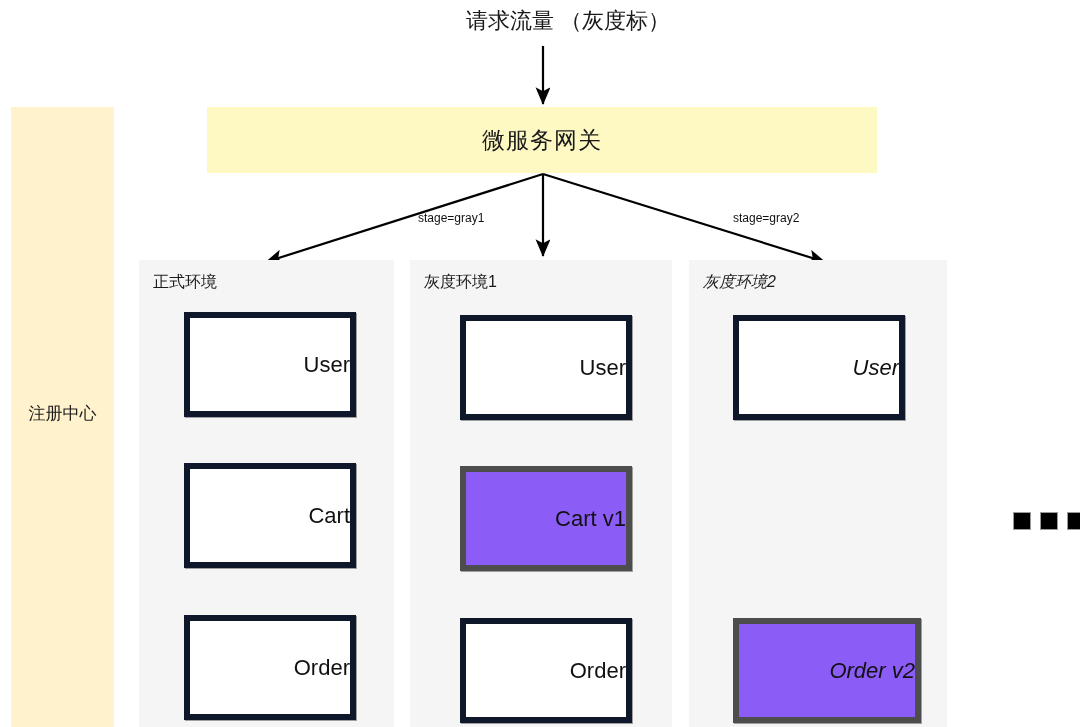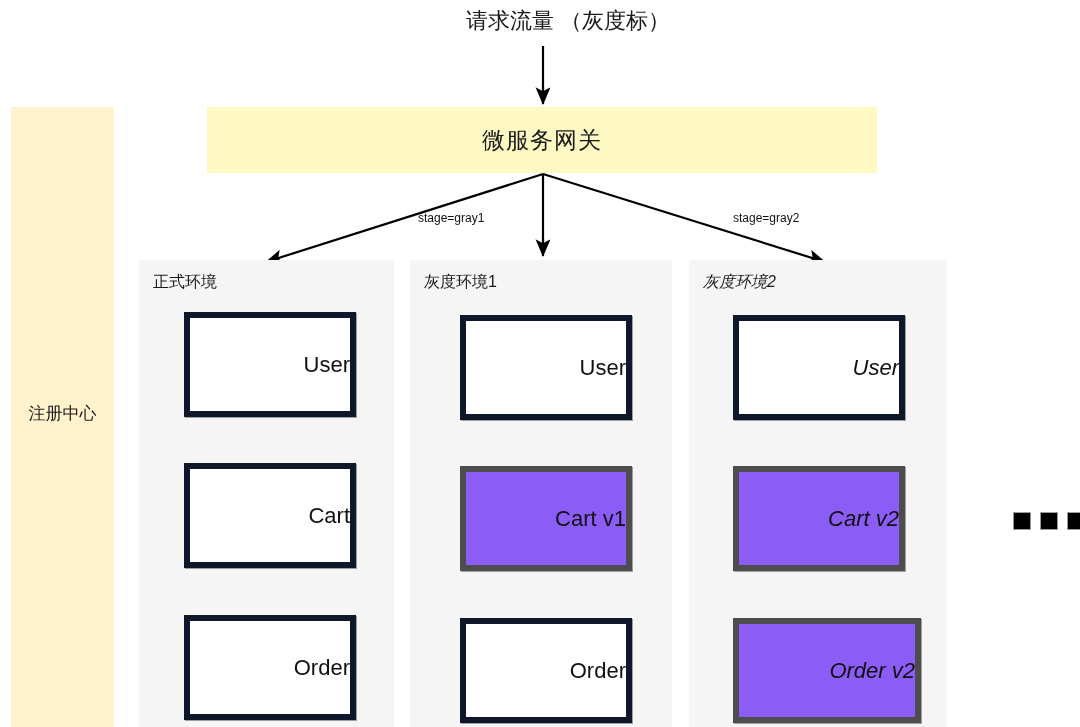--- a/index.html
+++ b/index.html
@@ -192,23 +192,20 @@
     <div class="svc-box fill-white" style="left:50px; top:358px; width:172px; height:105px;">
       <span>Order</span>
     </div>
   </div>
 
   <div class="env-col c2">
     <div class="env-title">灰度环境2</div>
     <div class="svc-box fill-white" style="left:44px; top:55px; width:172px; height:105px;">
       <span>User</span>
     </div>
-    <div class="svc-box fill-gray" style="left:44px; top:206px; width:172px; height:105px;">
-      <span>Cart v2</span>
-    </div>
     <div class="svc-box fill-gray" style="left:44px; top:358px; width:188px; height:105px;">
       <span>Order v2</span>
     </div>
   </div>
 
   <div class="dots-group">
     <span class="dot-sq"></span>
     <span class="dot-sq"></span>
     <span class="dot-sq"></span>
   </div>

